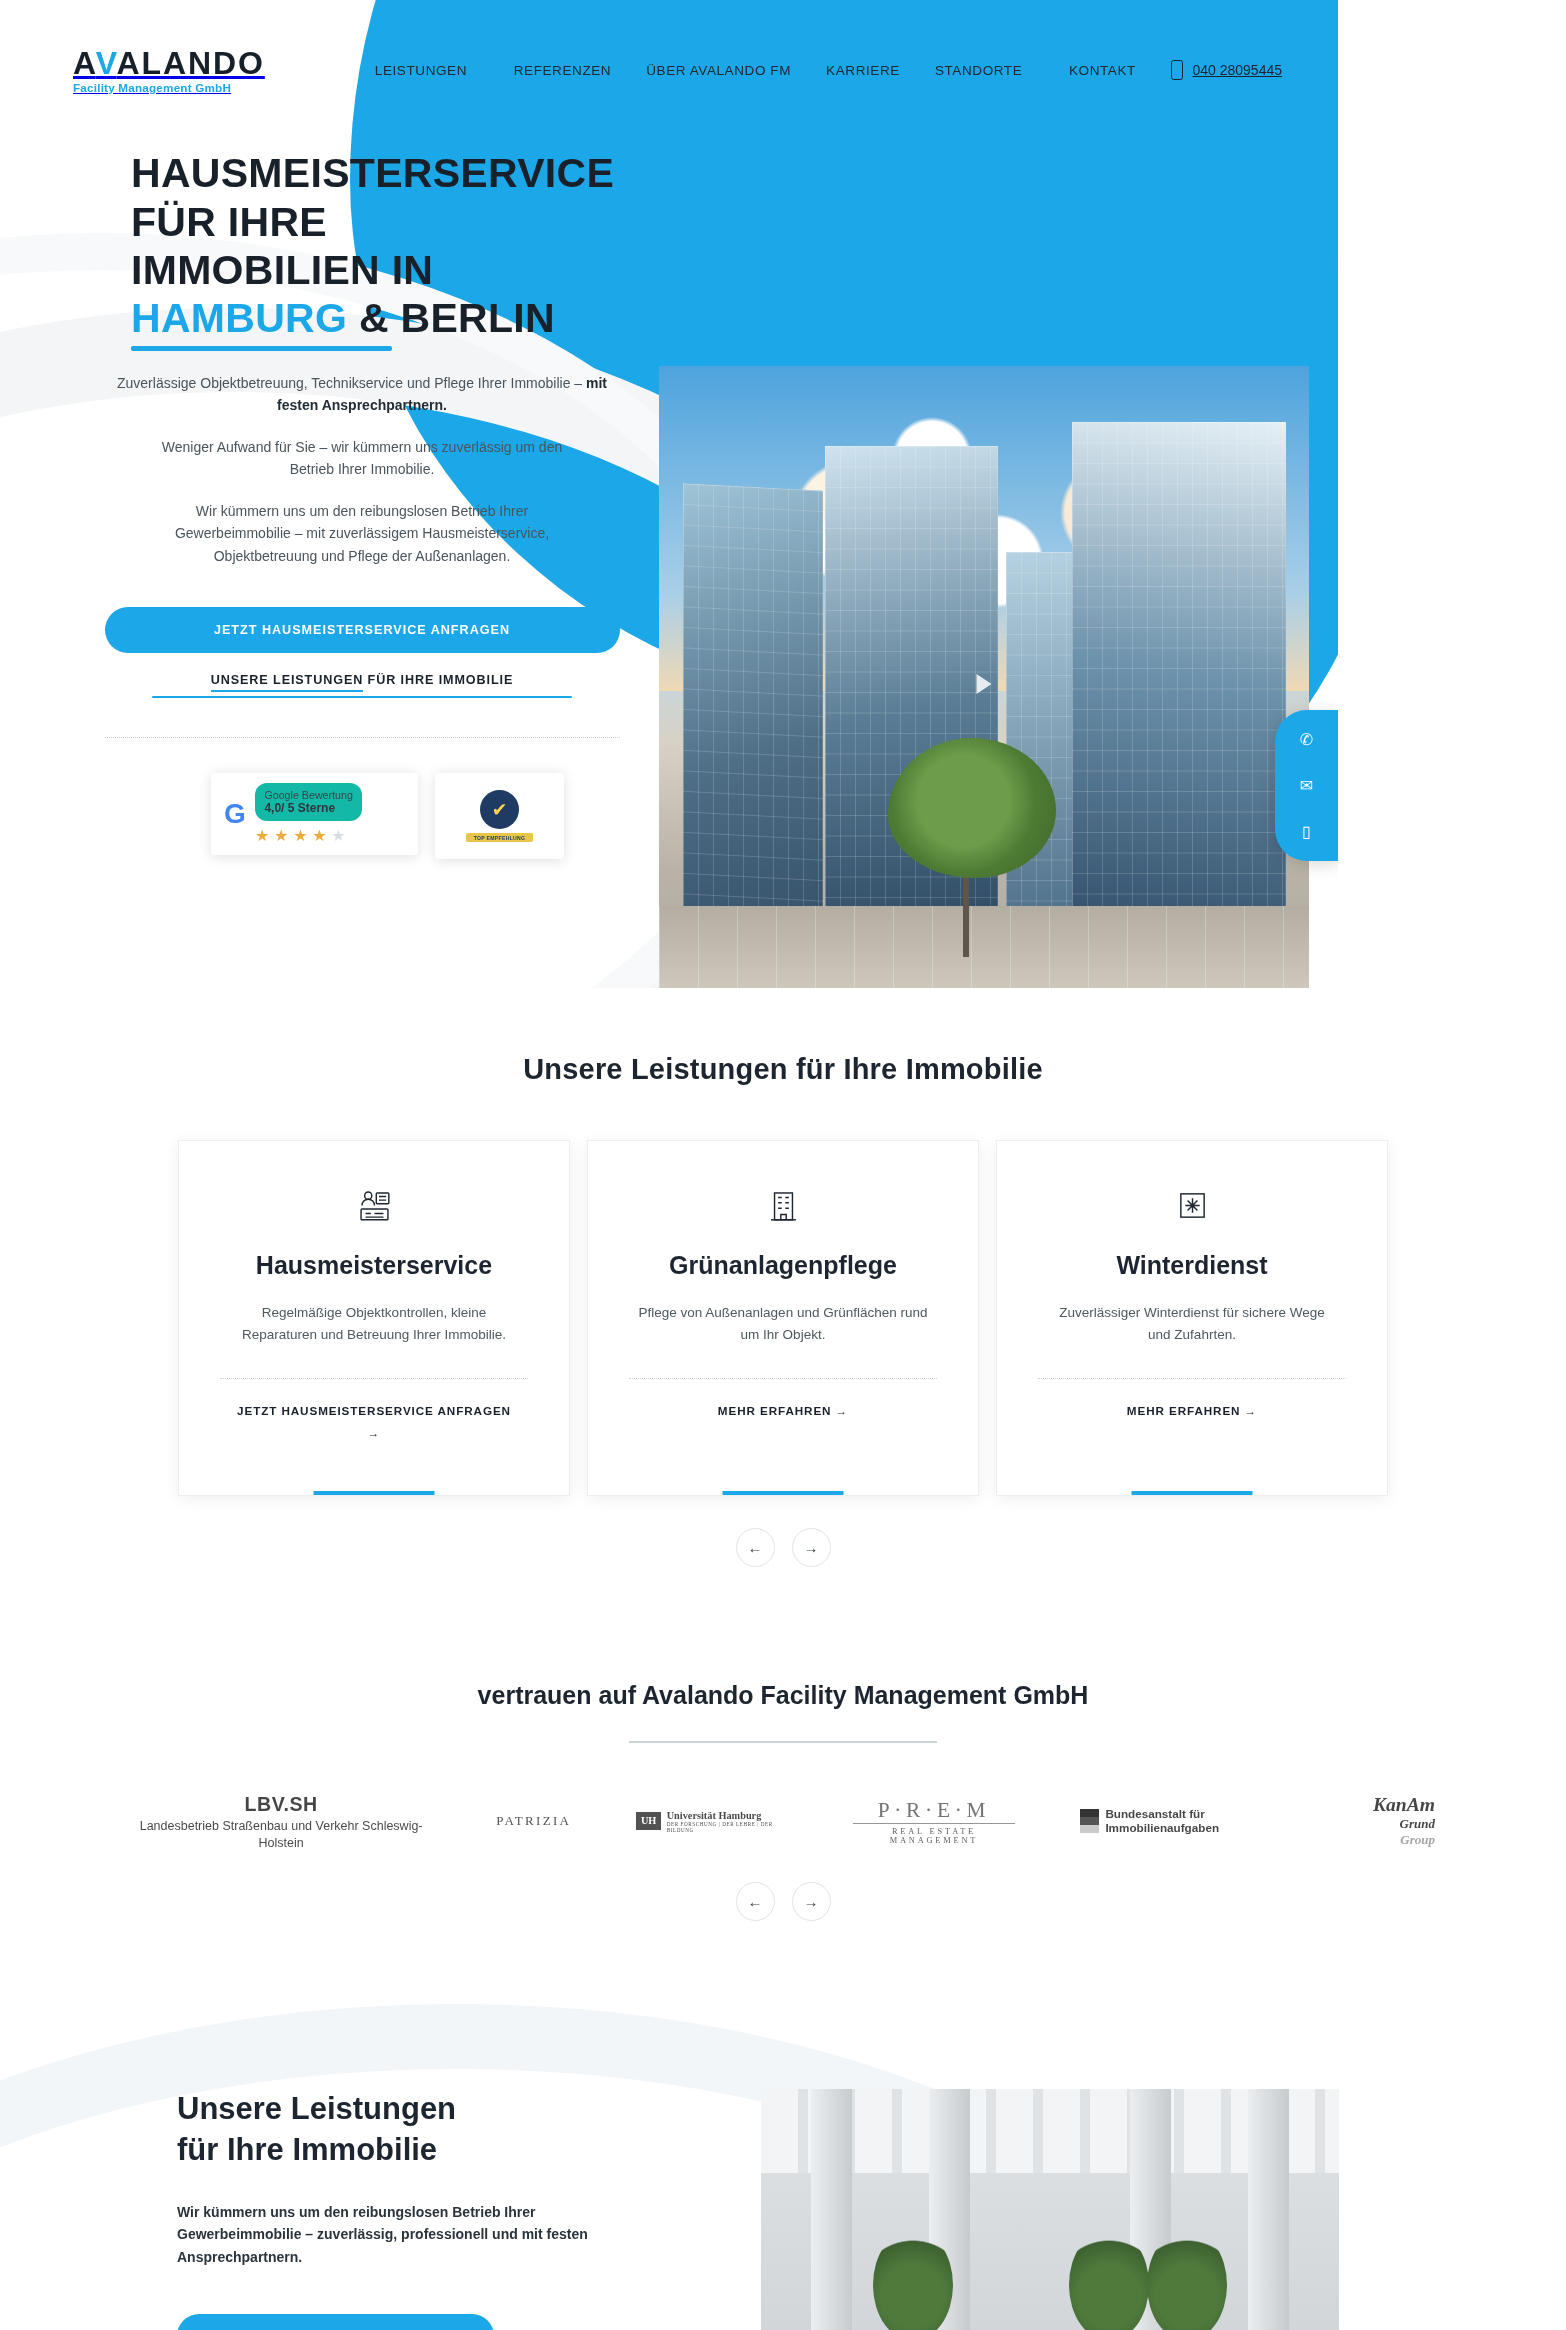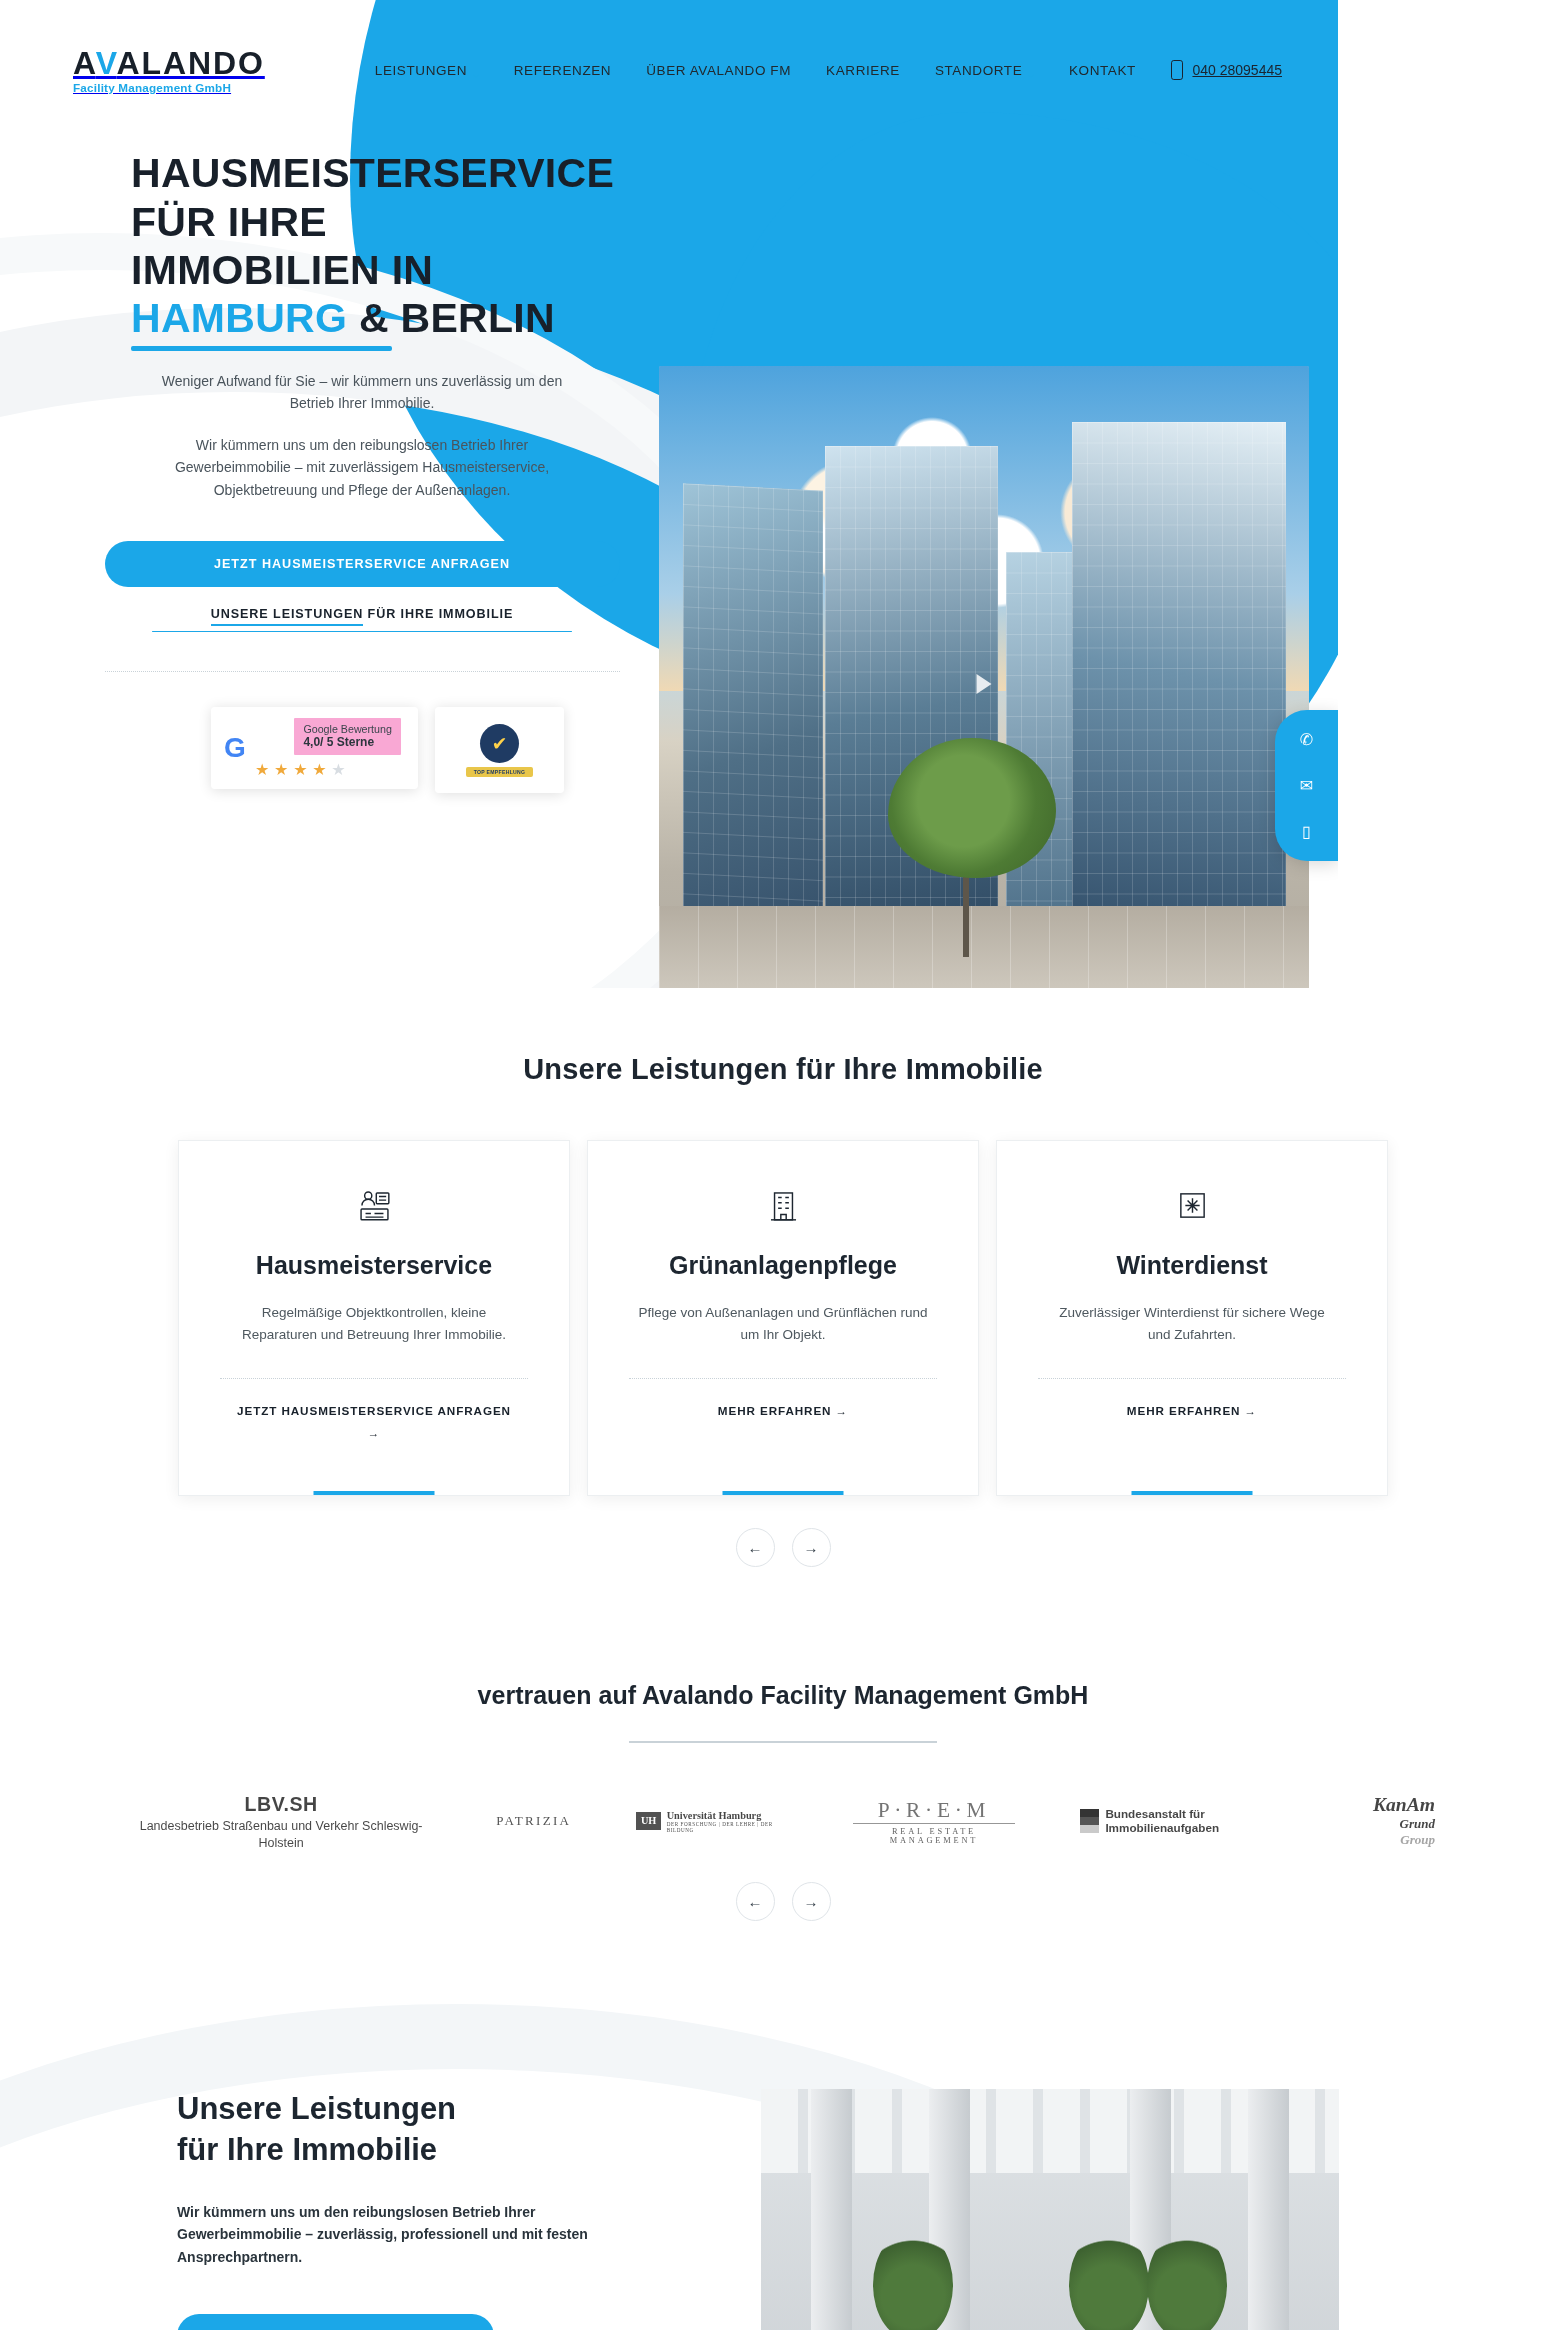--- a/index.html
+++ b/index.html
@@ -126,21 +126,21 @@
   }
 
   
   .badges { display: flex; gap: 17px; margin: 35px 0 0 138px; }
   .badge-google {
     width: 207px; height: 82px; background: #fff;
     box-shadow: 0 1.9px 13px rgba(0,0,0,.12); border-radius: 3.7px;
     display: flex; align-items: center; padding: 0 13px; gap: 9.3px;
   }
   .g-letter { font-size: 28px; font-weight: 700; color: #4285F4; line-height: 1; }
-  .g-box { background: #f9a8d4; border-radius: 1px; padding: 5.6px 9.3px; margin-left: 39px; }
+  .g-box { background: #14b8a6; border-radius: 12px; padding: 5.6px 9.3px; }
   .g-box .l1 { font-size: 10.7px; color: #3a444c; }
   .g-box .l2 { font-size: 12px; color: #2c3views; color:#2c363e; font-weight: 600; }
   .stars { color: #f0a93b; font-size: 16px; letter-spacing: 4.7px; margin-top: 5.6px; }
   .stars .off { color: #d8dde2; }
   .badge-seal {
     width: 129px; height: 86px; background: #fff;
     box-shadow: 0 1.9px 13px rgba(0,0,0,.12); border-radius: 3.7px;
     display: flex; flex-direction: column; align-items: center; justify-content: center; gap: 3.7px;
   }
   .seal-circle {
@@ -343,20 +343,23 @@
   <div class="hero-inner">
     <div class="hero-left">
       <h1>
         <span>HAUSMEISTERSERVICE</span><br>
         <span>FÜR IHRE</span><br>
         <span>IMMOBILIEN IN</span><br>
         <span class="h1-accent">HAMBURG</span><span> &amp; BERLIN</span>
       </h1>
       <span class="h1-underline"></span>
 
+      <p class="hero-p">
+        <span>Zuverlässige Objektbetreuung, Technikservice und Pflege Ihrer Immobilie – </span><b>mit festen Ansprechpartnern.</b>
+      </p>
       <p class="hero-p p2">Weniger Aufwand für Sie – wir kümmern uns zuverlässig um den Betrieb Ihrer Immobilie.</p>
       <p class="hero-p p3">Wir kümmern uns um den reibungslosen Betrieb Ihrer Gewerbeimmobilie – mit zuverlässigem Hausmeisterservice, Objektbetreuung und Pflege der Außenanlagen.</p>
 
       <button class="cta-primary">JETZT HAUSMEISTERSERVICE ANFRAGEN</button>
       <a class="cta-secondary" href="#">
         <span class="u1">UNSERE LEISTUNGEN</span><span> FÜR IHRE IMMOBILIE</span>
       </a>
       <div class="cta-sec-line"></div>
 
       <div class="dotted-sep"></div>

